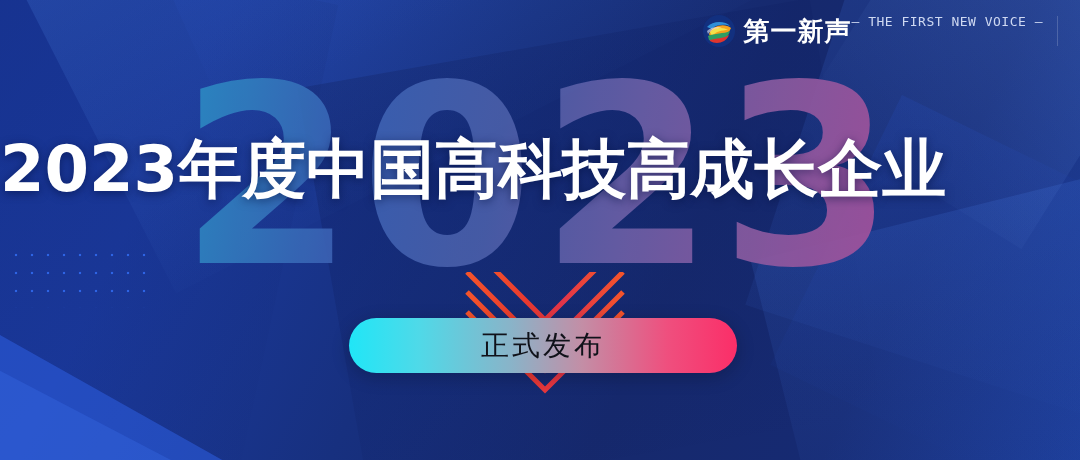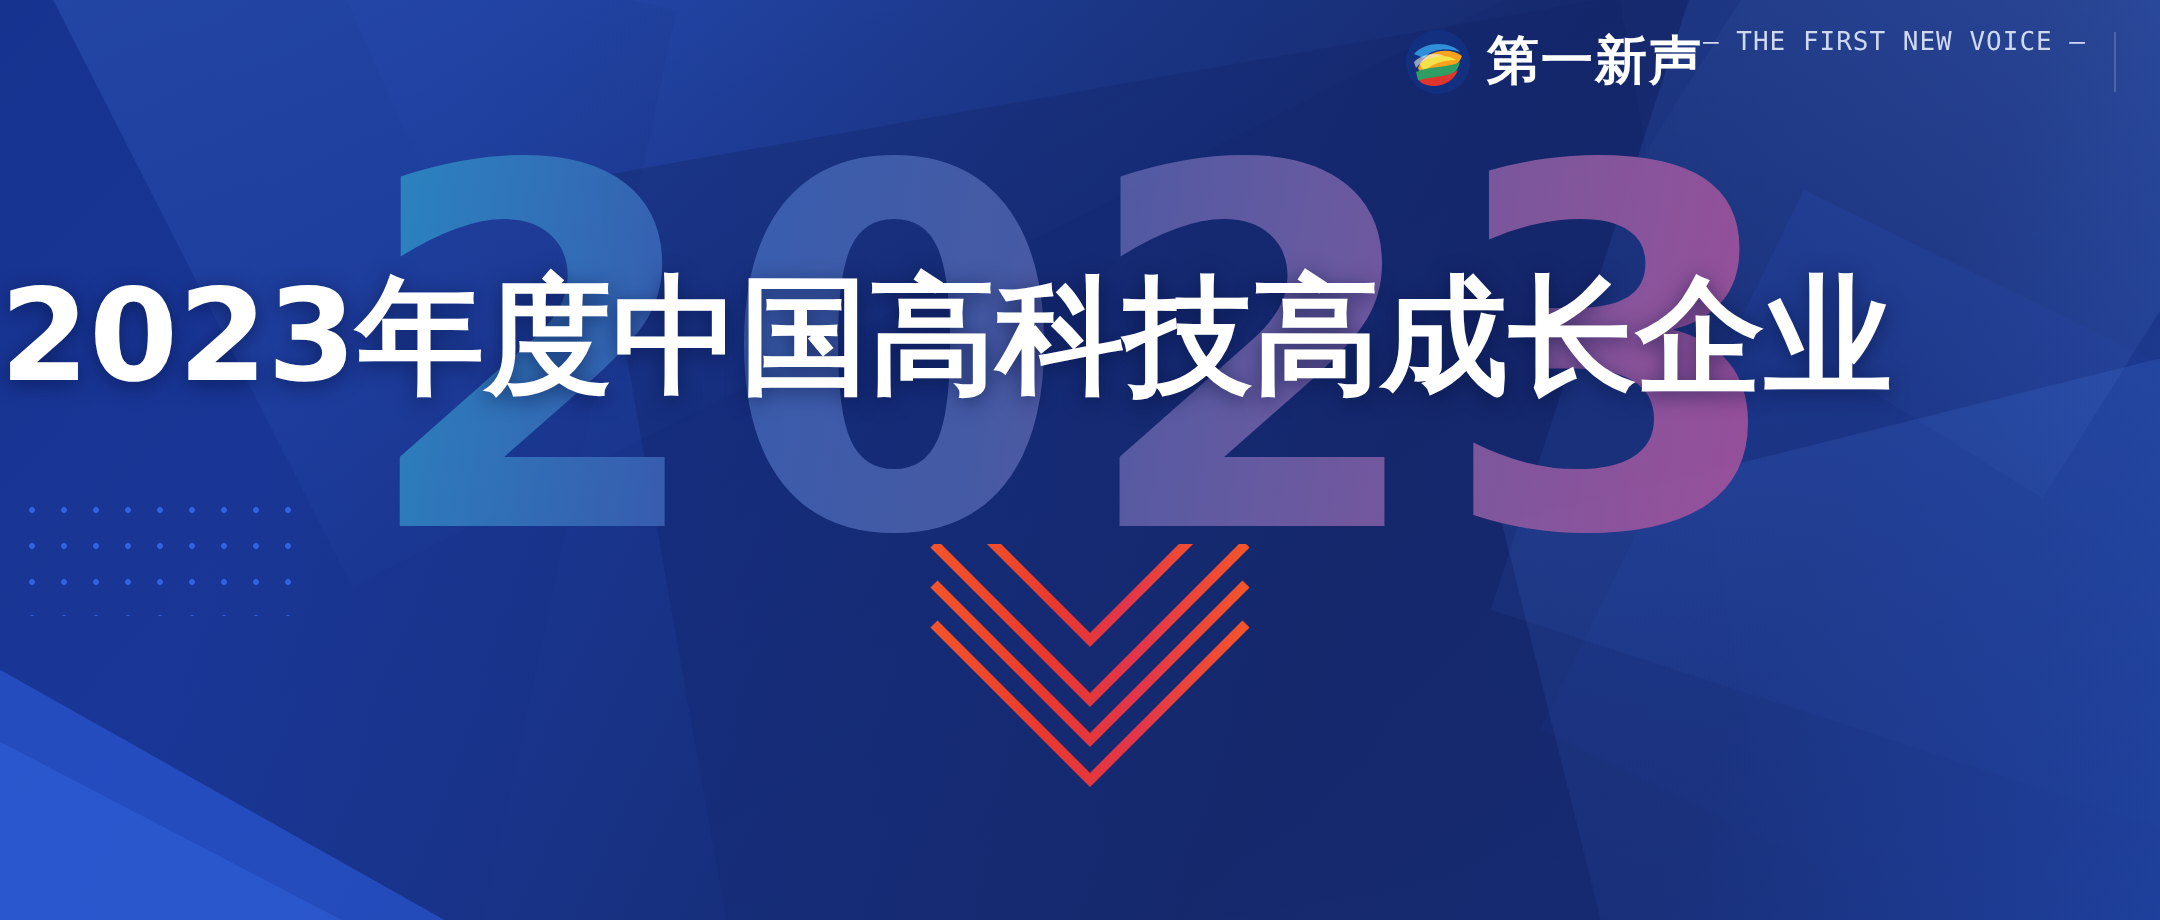--- a/index.html
+++ b/index.html
@@ -252,20 +252,21 @@
         <polyline points="12,40 90,118 168,40"></polyline>
         <polyline points="30,-12 90,48 150,-12"></polyline>
       </g>
     </svg>
   </div>
 
   <div id="headline">
     <span class="line1">2023年度中国高科技高成长企业</span>
   </div>
 
+  <button id="cta-button">正式发布</button>
 
   <div id="logo-bar">
 
     <div class="logo-group">
       <span class="logo-mark">
         <svg class="logo-mark" width="34" height="34" viewBox="0 0 34 34" xmlns="http://www.w3.org/2000/svg">
           <circle cx="17" cy="17" r="16" fill="#12307f"></circle>
           <path d="M5 13 C11 6, 24 7, 28 12 C23 10, 14 10, 10 15 Z" fill="#2f8fd8"></path>
           <path d="M7 20 C10 11, 23 9, 29 14 C26 22, 15 25, 9 24 Z" fill="#f6a21d"></path>
           <path d="M8 18 C13 13, 22 13, 26 16 C20 16, 13 18, 10 22 Z" fill="#f4e24a"></path>

